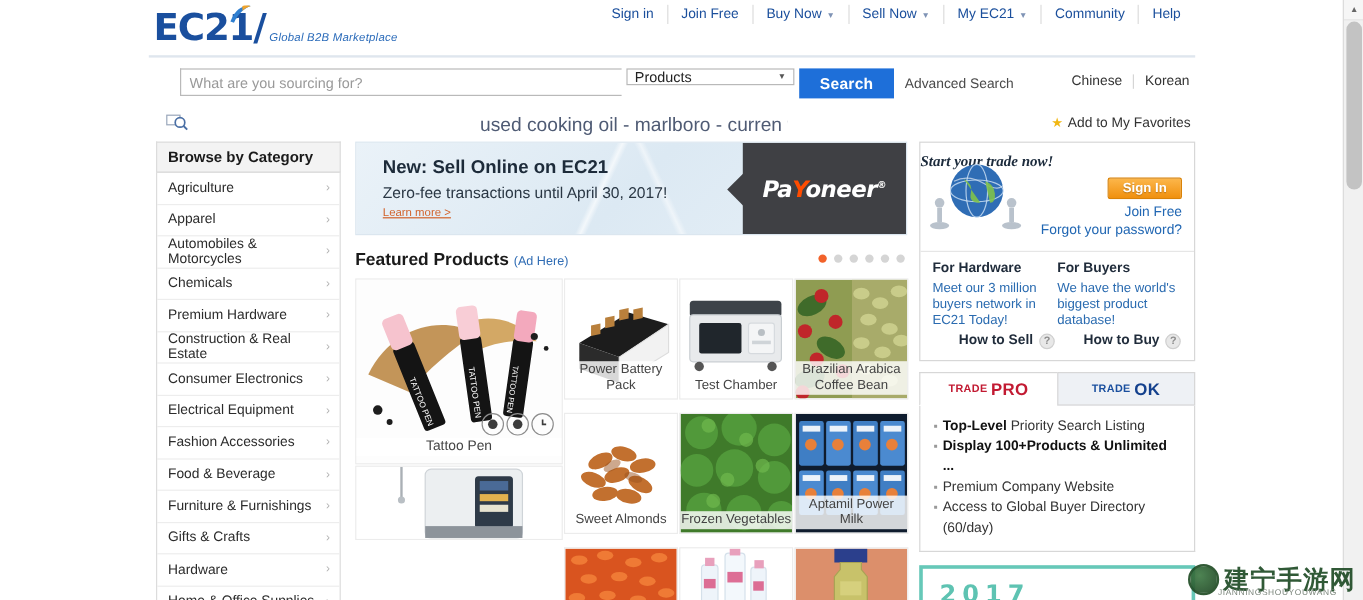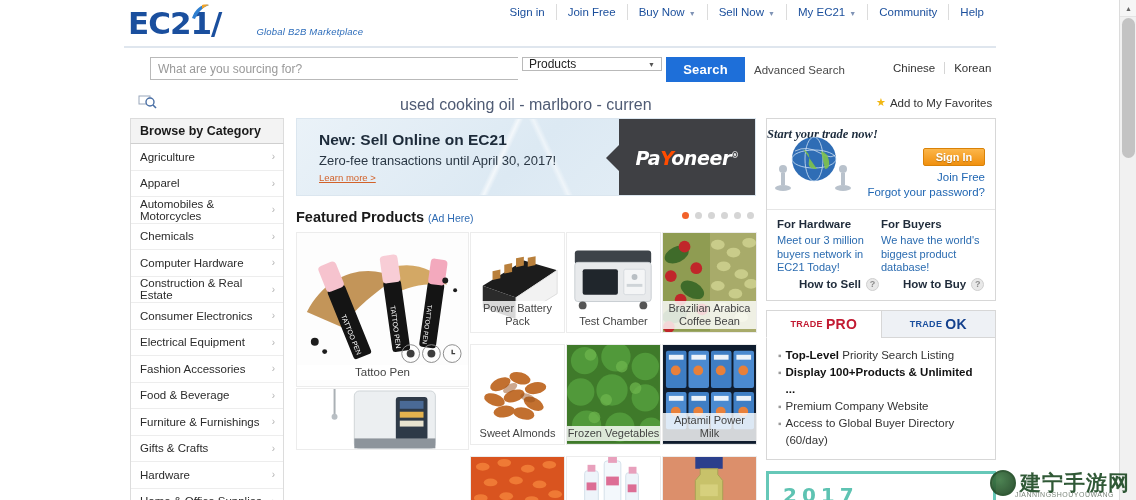--- a/index.html
+++ b/index.html
@@ -37,21 +37,21 @@
     font-size: 11.5px;
   }
   .topnav a {
     color: #1b4f9c; text-decoration: none; padding: 2px 11px;
     border-right: 1px solid #dcdcdc; white-space: nowrap;
     display: inline-flex; align-items: center; gap: 4px;
   }
   .topnav a:last-child { border-right: none; }
   .caret { font-size: 7px; color: #7f93b5; position: relative; top: 1px; }
 
-  .logo-wrap { position: absolute; top: 8px; left: 128px; display: flex; align-items: flex-end; gap: 32px; }
+  .logo-wrap { position: absolute; top: 8px; left: 128px; display: flex; align-items: flex-end; }
   .logo-ec { font-size: 31px; font-weight: bold; color: #1a4f9e;
              font-family: "DejaVu Sans", sans-serif; letter-spacing: -1px; line-height: 1; }
   .logo-slash { color: #1a4f9e; }
   .logo-swoosh { position: absolute; left: 62px; top: -4px; width: 20px; height: 16px; }
   .logo-tag { font-size: 9.5px; color: #2c6cba; font-style: italic;
               margin-left: 3px; margin-bottom: 2px; letter-spacing: .2px; }
 
   .head-rule {
     position: absolute; top: 46px; left: 124px; width: 872px;
     border-bottom: 2px solid #dfe6ee;
@@ -325,21 +325,21 @@
           </div>
           <div class="cat-item">
             <span>Automobiles &amp; Motorcycles</span>
             <span class="cat-arrow">›</span>
           </div>
           <div class="cat-item">
             <span>Chemicals</span>
             <span class="cat-arrow">›</span>
           </div>
           <div class="cat-item">
-            <span>Computer Hardware</span>
+            <span>Premium Hardware</span>
             <span class="cat-arrow">›</span>
           </div>
           <div class="cat-item">
             <span>Construction &amp; Real Estate</span>
             <span class="cat-arrow">›</span>
           </div>
           <div class="cat-item">
             <span>Consumer Electronics</span>
             <span class="cat-arrow">›</span>
           </div>

